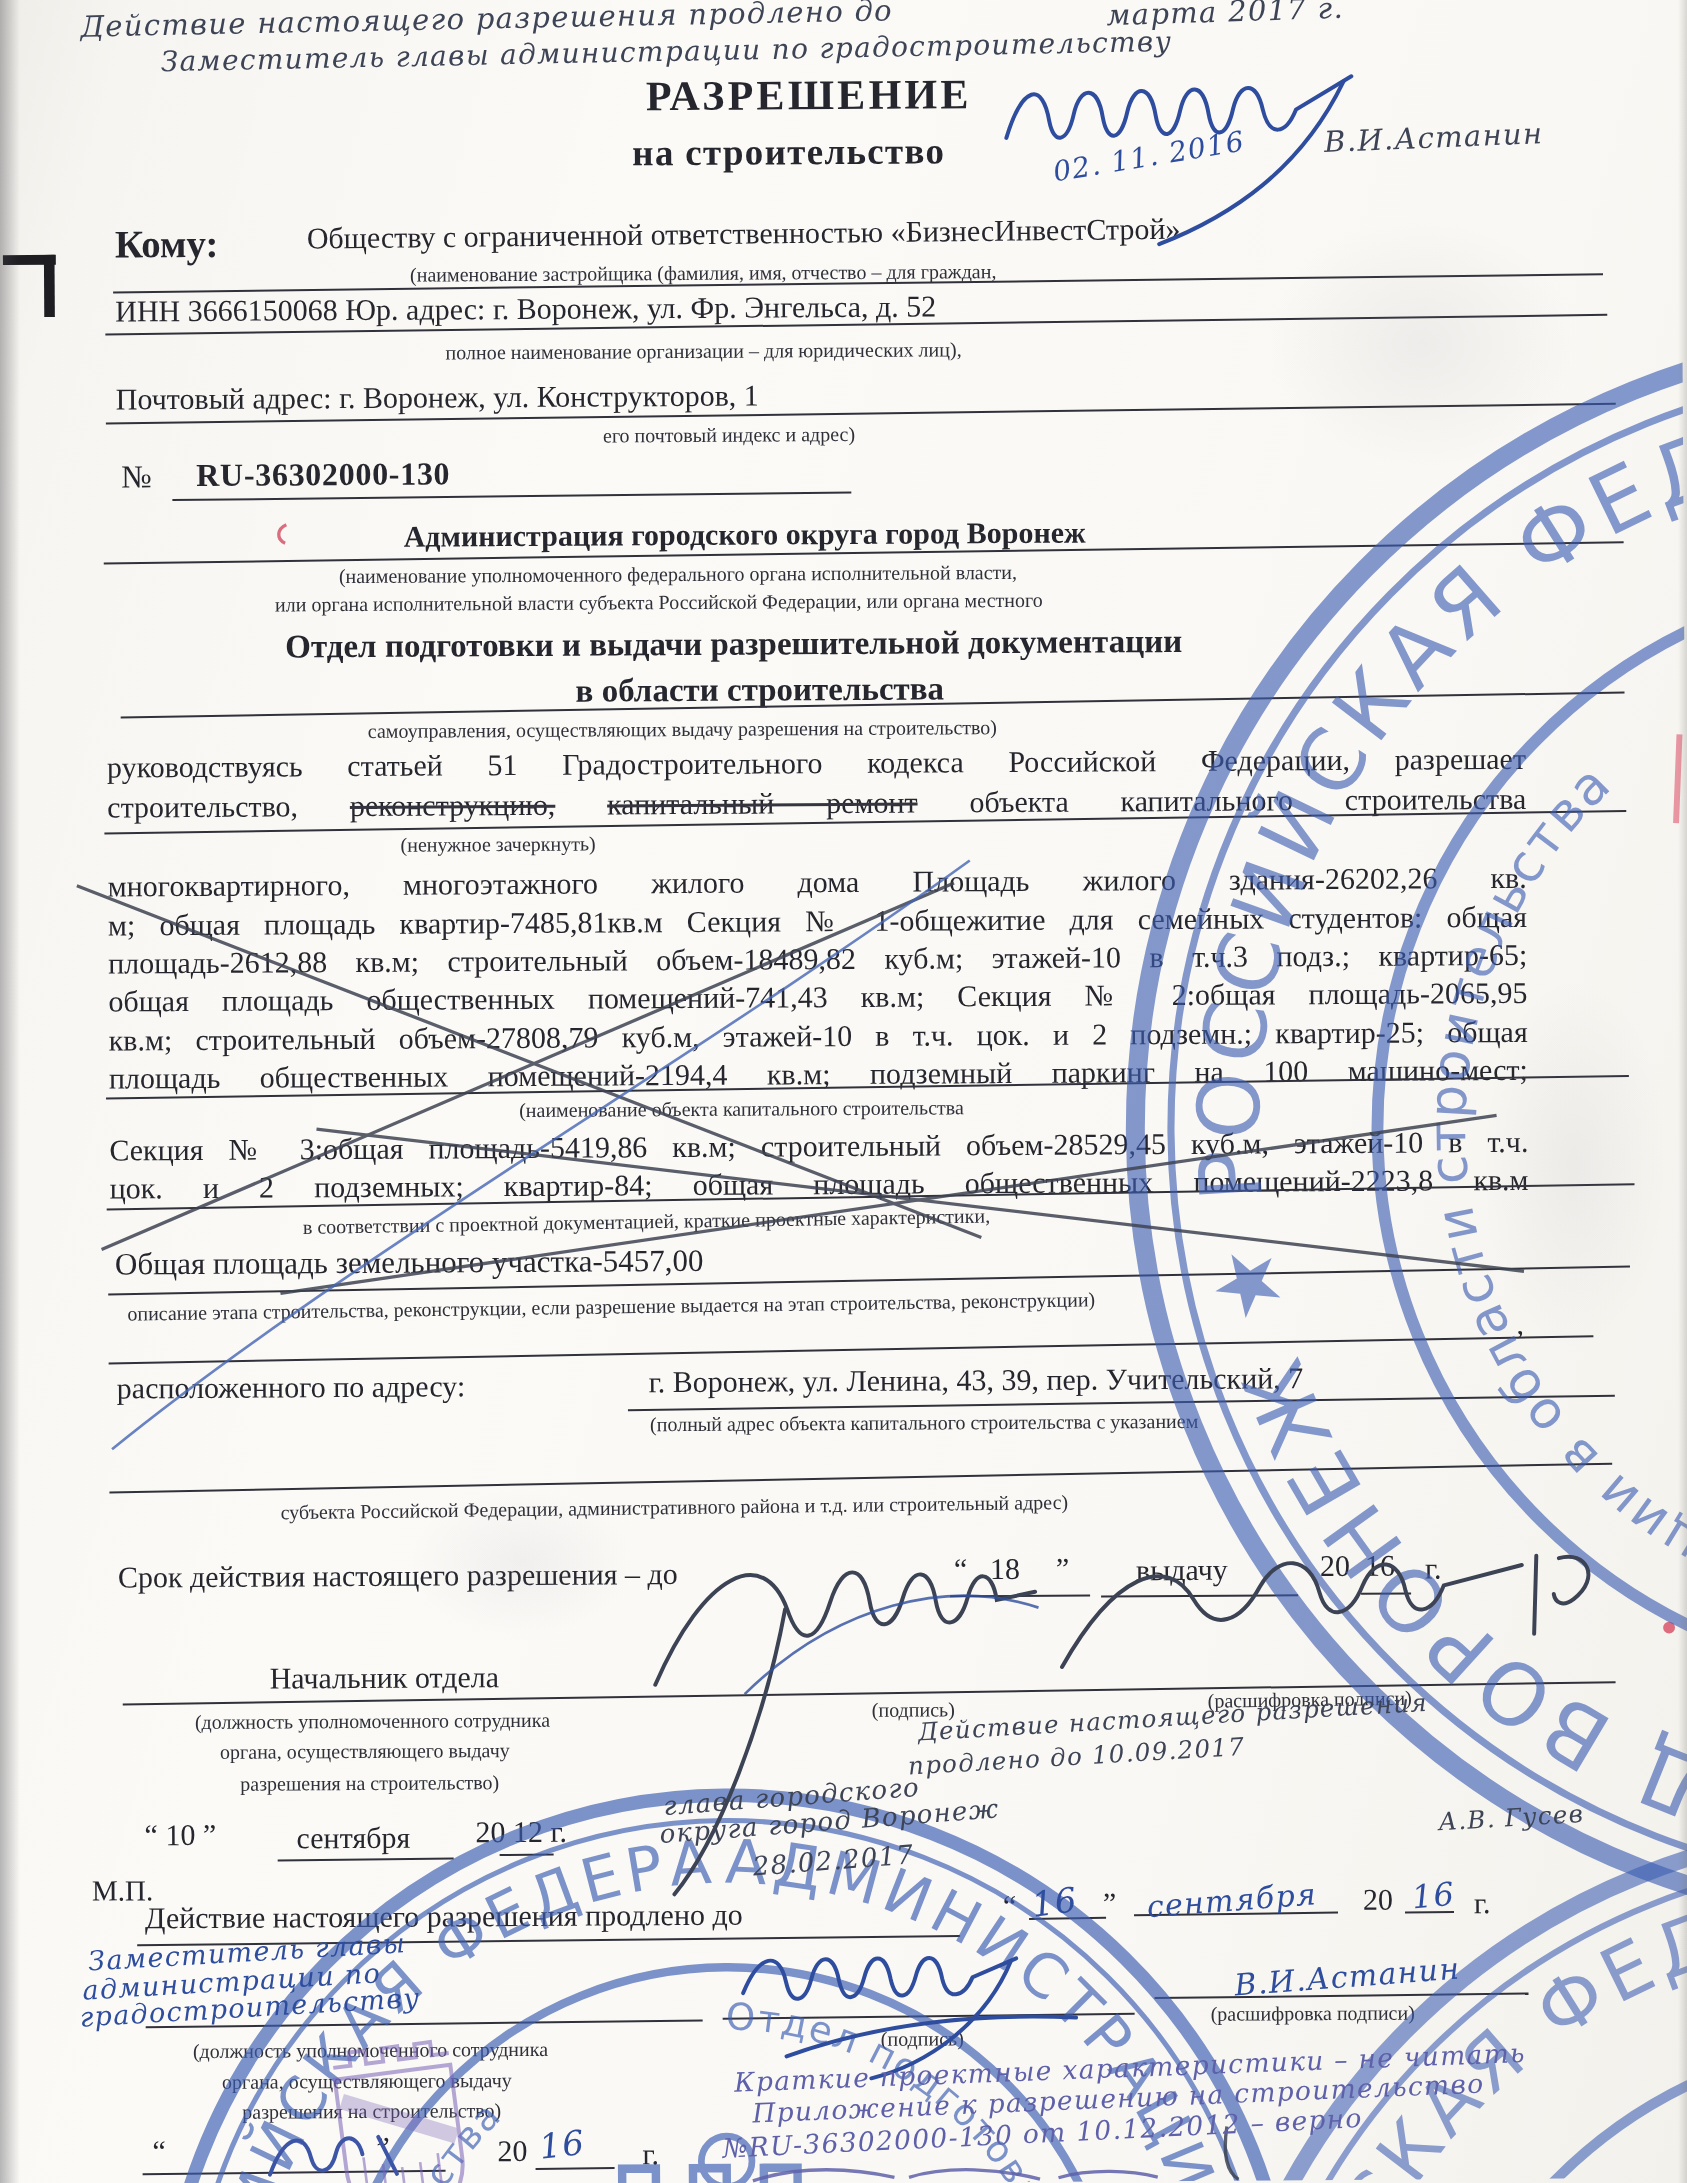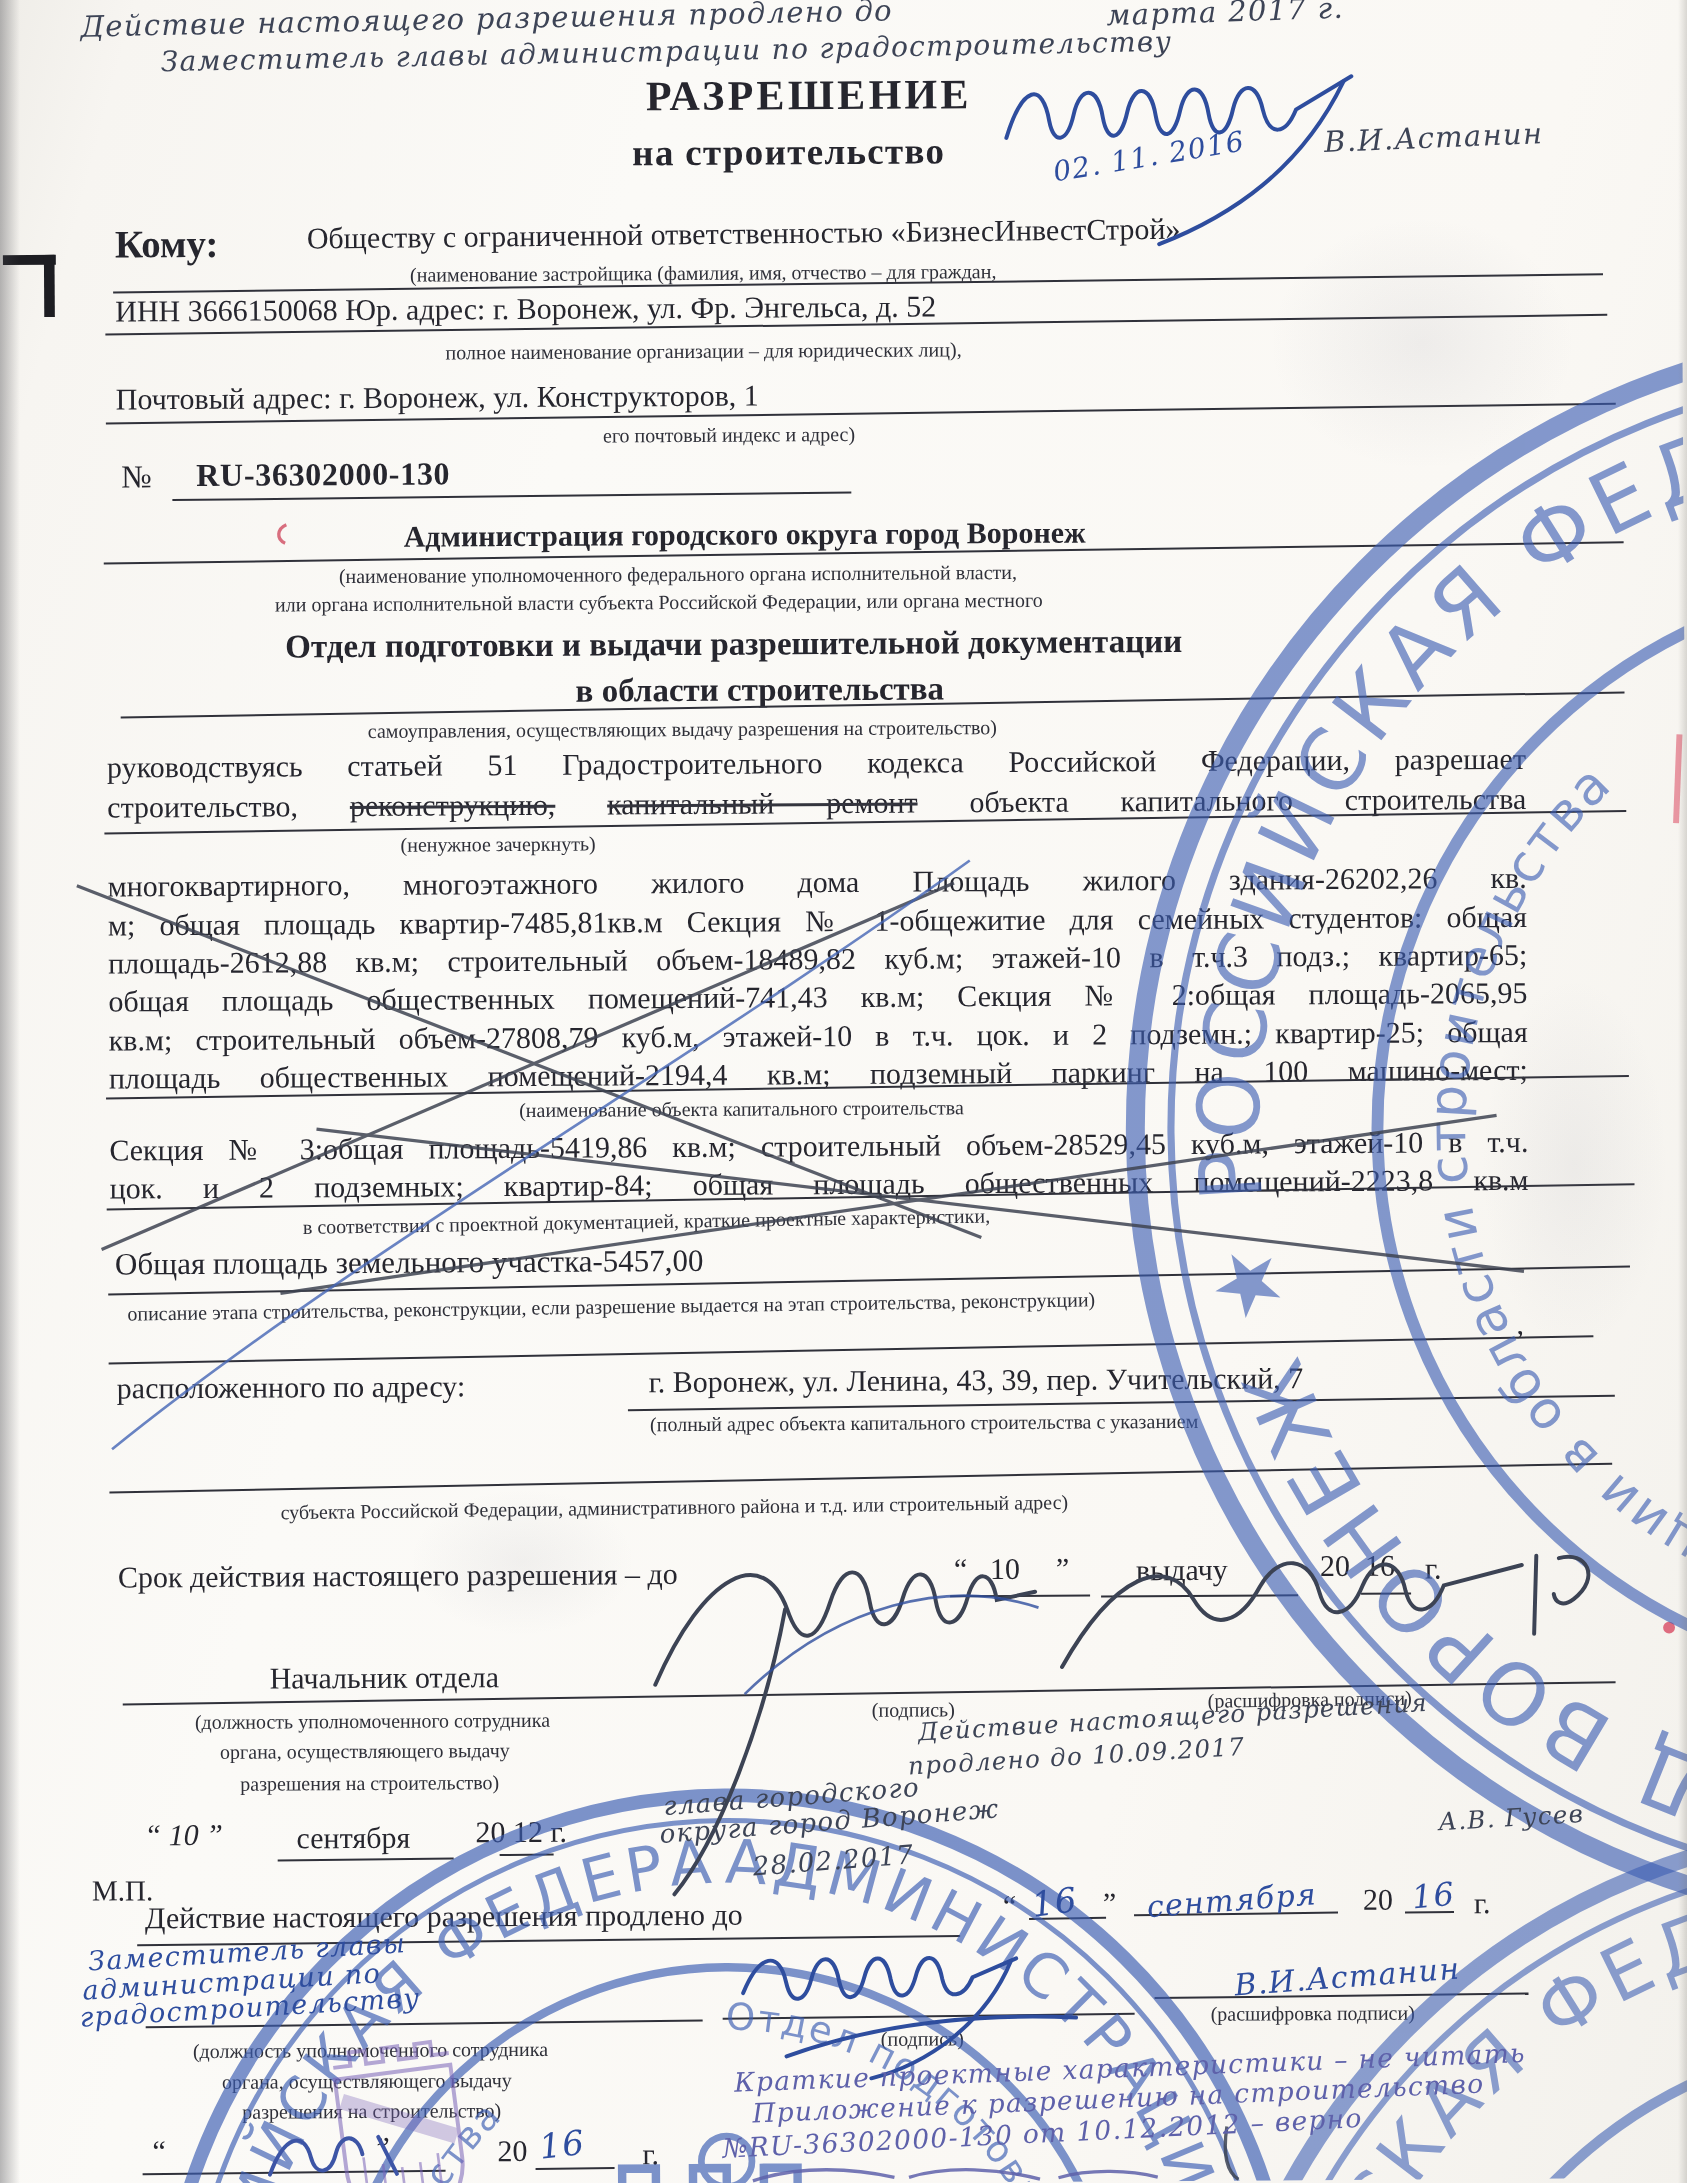--- a/index.html
+++ b/index.html
@@ -87,38 +87,38 @@
 
     <div class="t b" style="left:115px;top:1367px;">расположенного по адресу:</div>
     <div class="t b" style="left:647px;top:1364px;">г. Воронеж, ул. Ленина, 43, 39,  пер. Учительский, 7</div>
     <div class="ul" style="left:626px;top:1408px;width:987px;transform:rotate(-0.5deg);"></div>
     <div class="t cap" style="left:648px;top:1412px;">(полный адрес объекта капитального строительства с указанием</div>
     <div class="ul" style="left:107px;top:1487px;width:1503px;transform:rotate(-0.75deg);"></div>
     <div class="t cap" style="left:278px;top:1495px;transform:rotate(-0.4deg);">субъекта Российской Федерации, административного района и т.д. или строительный адрес)</div>
 
     <div class="t b" style="left:115px;top:1556px;">Срок действия настоящего разрешения – до</div>
     <div class="t b" style="left:951px;top:1553px;">“</div>
-    <div class="t b" style="left:987px;top:1553px;">10</div>
+    <div class="t b" style="left:987px;top:1553px;">18</div>
     <div class="t b" style="left:1053px;top:1553px;">”</div>
     <div class="t b" style="left:1133px;top:1555px;">выдачу</div>
     <div class="t b" style="left:1317px;top:1552px;">20</div>
     <div class="t b" style="left:1362px;top:1552px;">16</div>
     <div class="t b" style="left:1422px;top:1555px;">г.</div>
     <div class="ul" style="left:947px;top:1596px;width:140px;"></div>
     <div class="ul" style="left:1098px;top:1597px;width:197px;"></div>
     <div class="ul" style="left:1358px;top:1596px;width:50px;"></div>
 
     <div class="t b" style="left:266px;top:1658px;font-size:30px;">Начальник отдела</div>
     <div class="ul" style="left:119px;top:1699px;width:1493px;transform:rotate(-0.5deg);"></div>
     <div class="t cap" style="left:191px;top:1707px;">(должность уполномоченного сотрудника</div>
     <div class="t cap" style="left:216px;top:1737px;">органа, осуществляющего выдачу</div>
     <div class="t cap" style="left:236px;top:1769px;">разрешения на строительство)</div>
     <div class="t cap" style="left:868px;top:1699px;">(подпись)</div>
     <div class="t cap" style="left:1204px;top:1691px;transform:rotate(-0.5deg);">(расшифровка подписи)</div>
-    <div class="t b" style="left:140px;top:1814px;font-style:italic;">“ 10 ”</div>
+    <div class="t b" style="left:140px;top:1814px;">“ 10 ”</div>
     <div class="t b" style="left:292px;top:1818px;">сентября</div>
     <div class="t b" style="left:471px;top:1813px;">20 12 г.</div>
     <div class="ul" style="left:273px;top:1856px;width:176px;transform:rotate(-0.3deg);"></div>
     <div class="ul" style="left:495px;top:1852px;width:54px;transform:rotate(-0.3deg);"></div>
     <div class="t b" style="left:87px;top:1870px;font-size:29px;">М.П.</div>
 
     <div class="t b" style="left:140px;top:1897px;">Действие настоящего разрешения продлено до</div>
     <div class="ul" style="left:132px;top:1940px;width:823px;transform:rotate(-0.3deg);"></div>
     <div class="t b" style="left:998px;top:1890px;">“</div>
     <div class="t b" style="left:1098px;top:1888px;">”</div>

